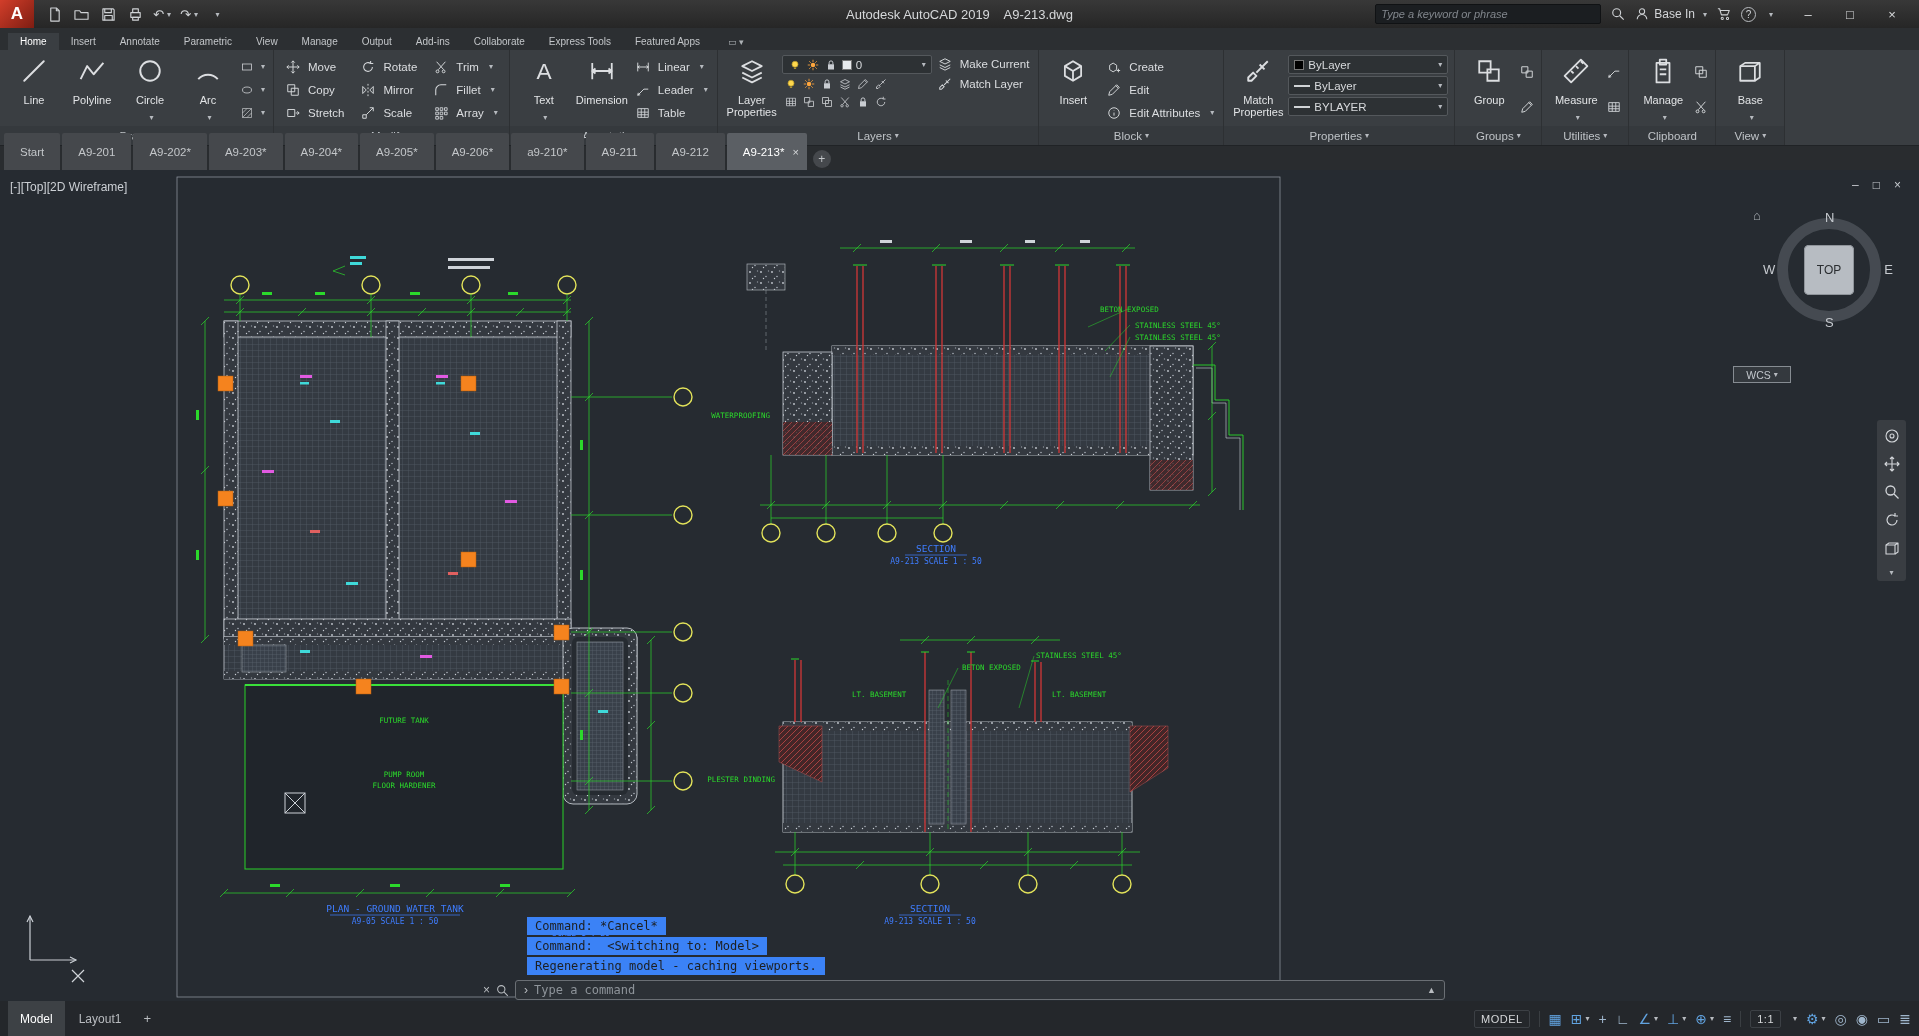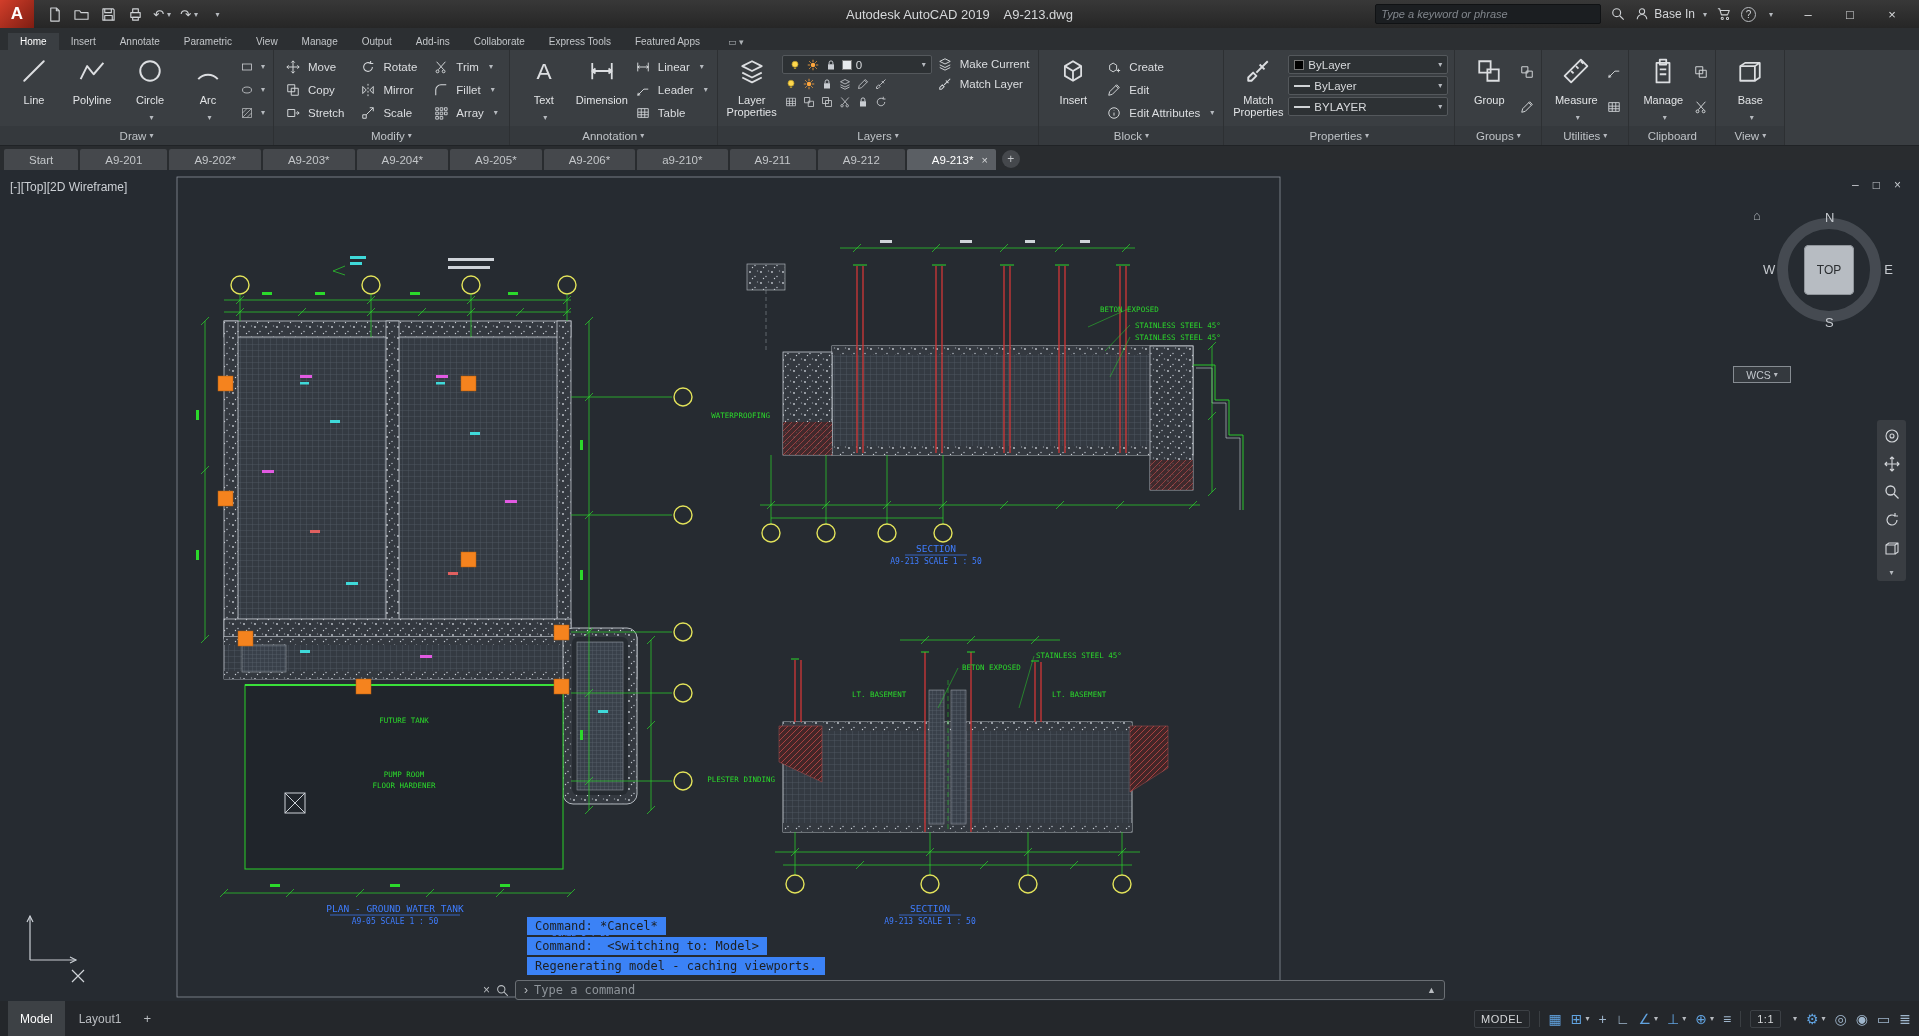--- a/index.html
+++ b/index.html
@@ -60,22 +60,22 @@
   .ddrow{display:flex;align-items:center;gap:4px;background:#2d3134;border:1px solid #54585c;
     border-radius:2px;height:19px;padding:0 5px;font-size:11.5px;color:#d8dadd}
   .ddrow .ddtext{flex:1;text-align:left}
   .swatch{width:10px;height:10px;background:#000;border:1px solid #777}
   .wsw{width:10px;height:10px;background:#e8eaec;border:1px solid #777}
   .lcol{display:flex;flex-direction:column;gap:2px;justify-content:flex-start;padding-top:2px}
   .lineglyph{width:16px;height:2px;background:#d0d3d6}
 
   
   .ftabs{height:24px;background:#292c2f;display:flex;align-items:flex-end;padding-left:4px;gap:2px;flex:0 0 auto}
-  .ftab{height:21px;background:#45484c;color:#c3c6c9;font-size:11.5px;display:flex;align-items:center;
-    padding:0 25px;border-radius:2px 2px 0 0;white-space:nowrap}
+  .ftab{height:37px;background:#45484c;color:#c3c6c9;font-size:11.5px;display:flex;align-items:center;
+    padding:0 16px;border-radius:2px 2px 0 0;white-space:nowrap}
   .ftab.active{background:#5b5f64;color:#fff;padding-right:8px}
   .ftab .fx{margin-left:8px;font-size:11px;color:#d6d8da}
   .fplus{width:18px;height:18px;border-radius:50%;background:#45484c;color:#c3c6c9;display:flex;
     align-items:center;justify-content:center;font-size:12px;margin:0 0 2px 4px}
 
   
   .canvas{position:relative;height:831px;background:#262b31;flex:0 0 auto;overflow:hidden}
   .cad{position:absolute;inset:0}
   .vplabel{position:absolute;top:10px;left:10px;font-size:12px;color:#ccd0d5}
   .vp-controls{position:absolute;top:8px;right:18px;display:flex;gap:14px;color:#c6cacf;font-size:12px}

